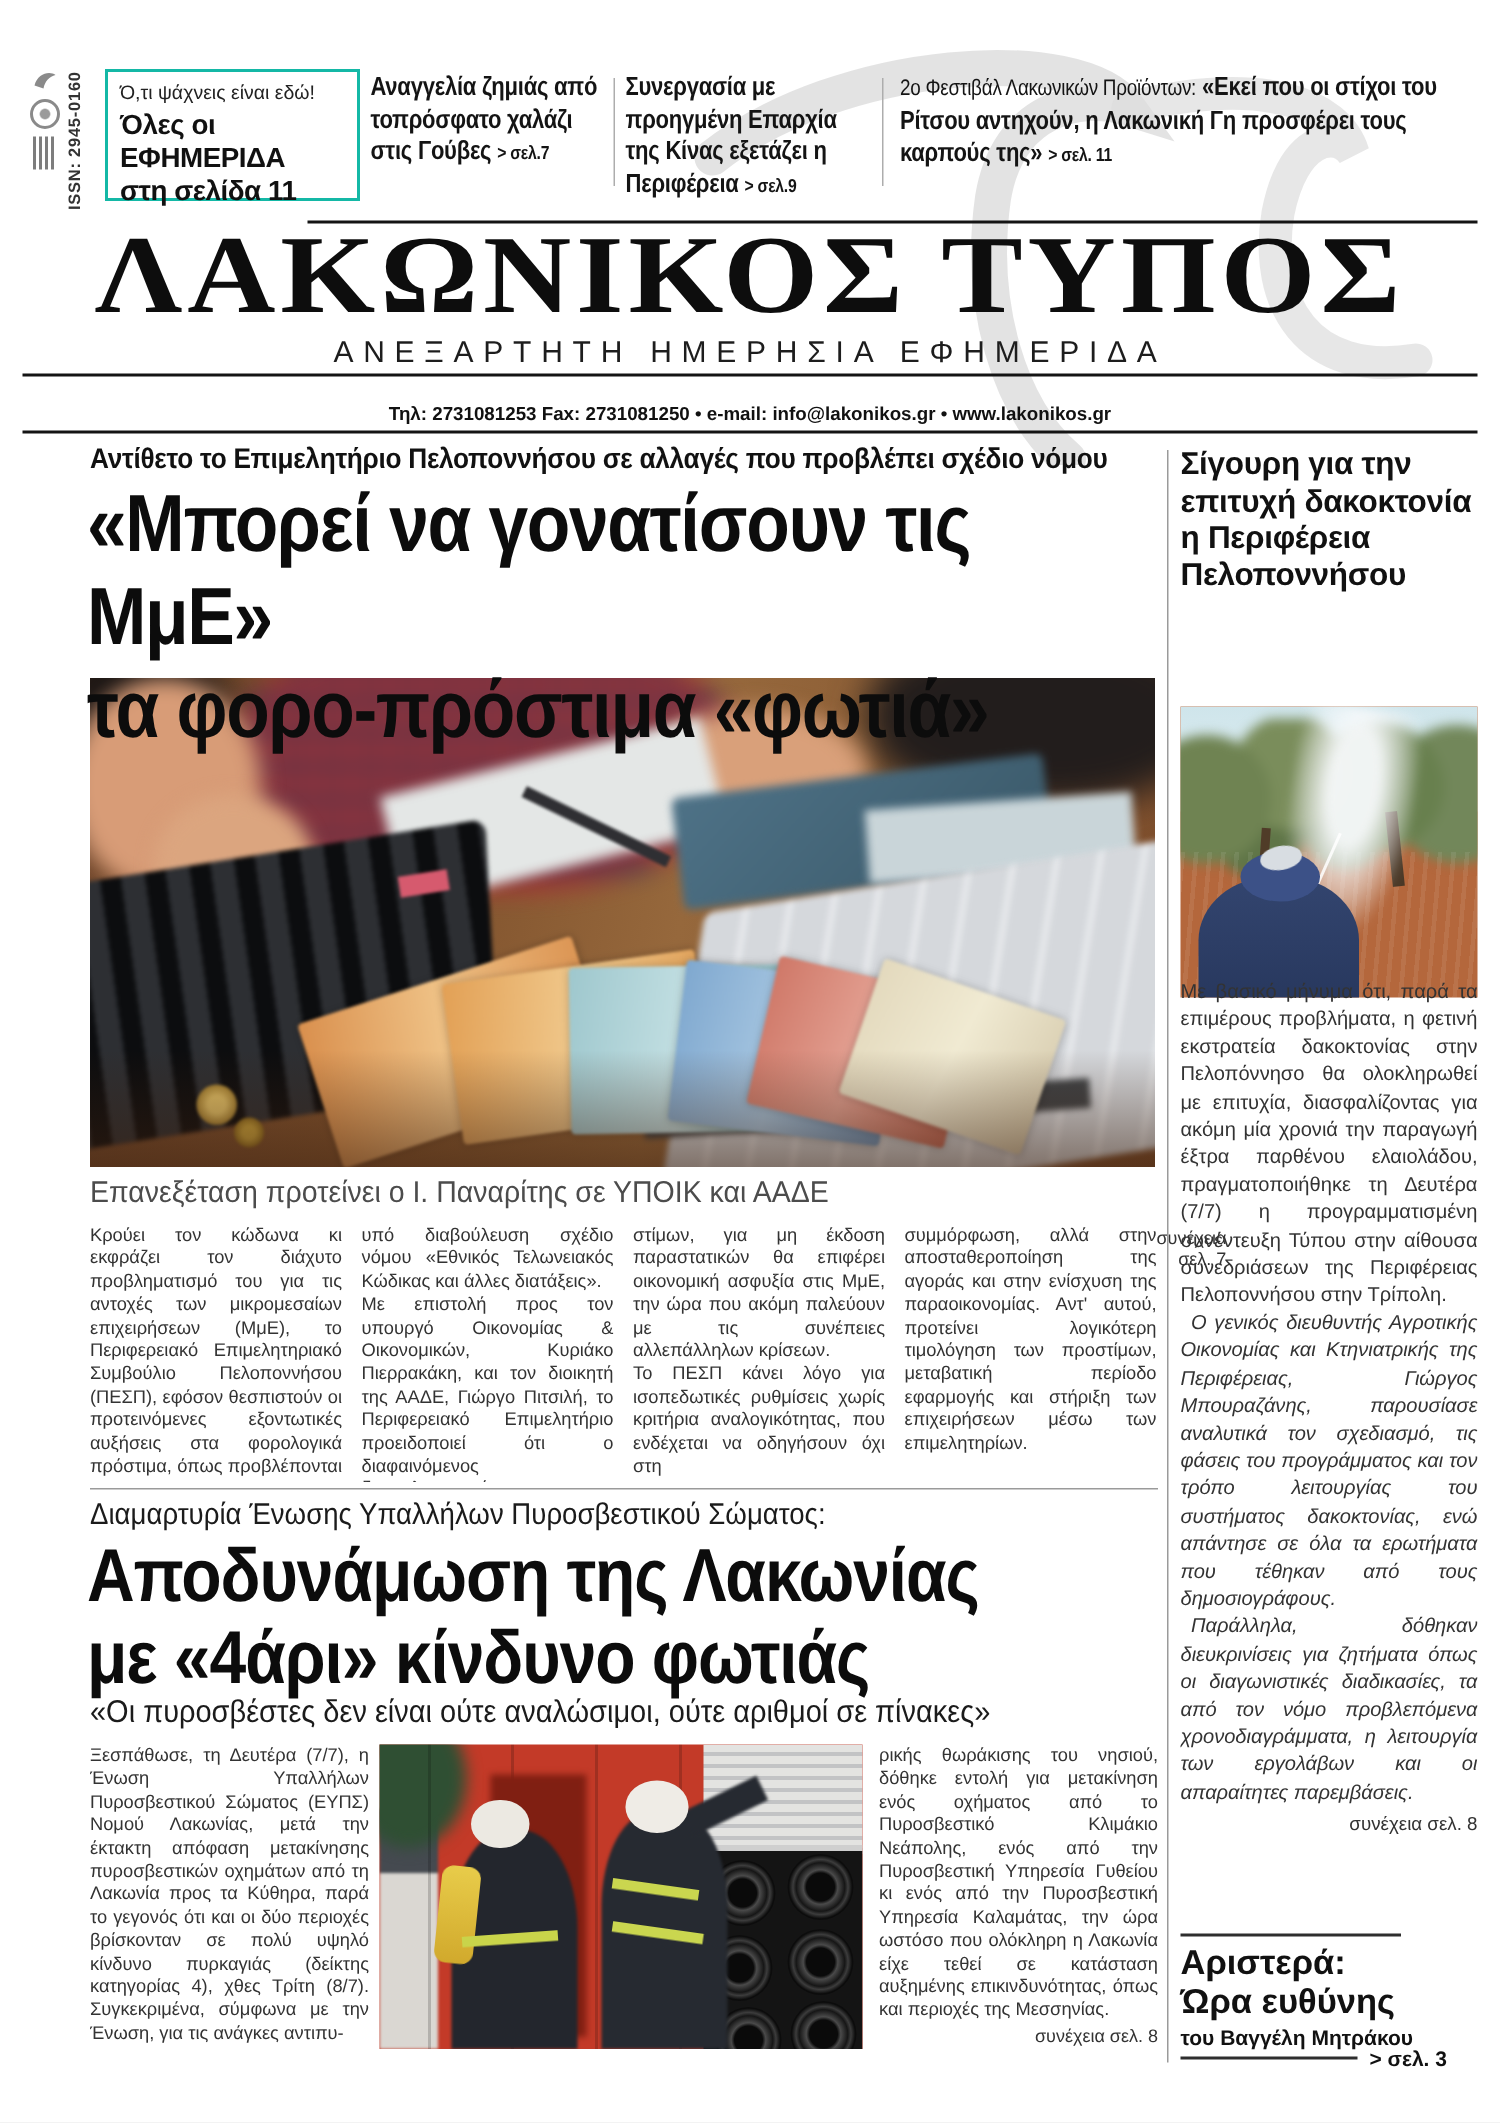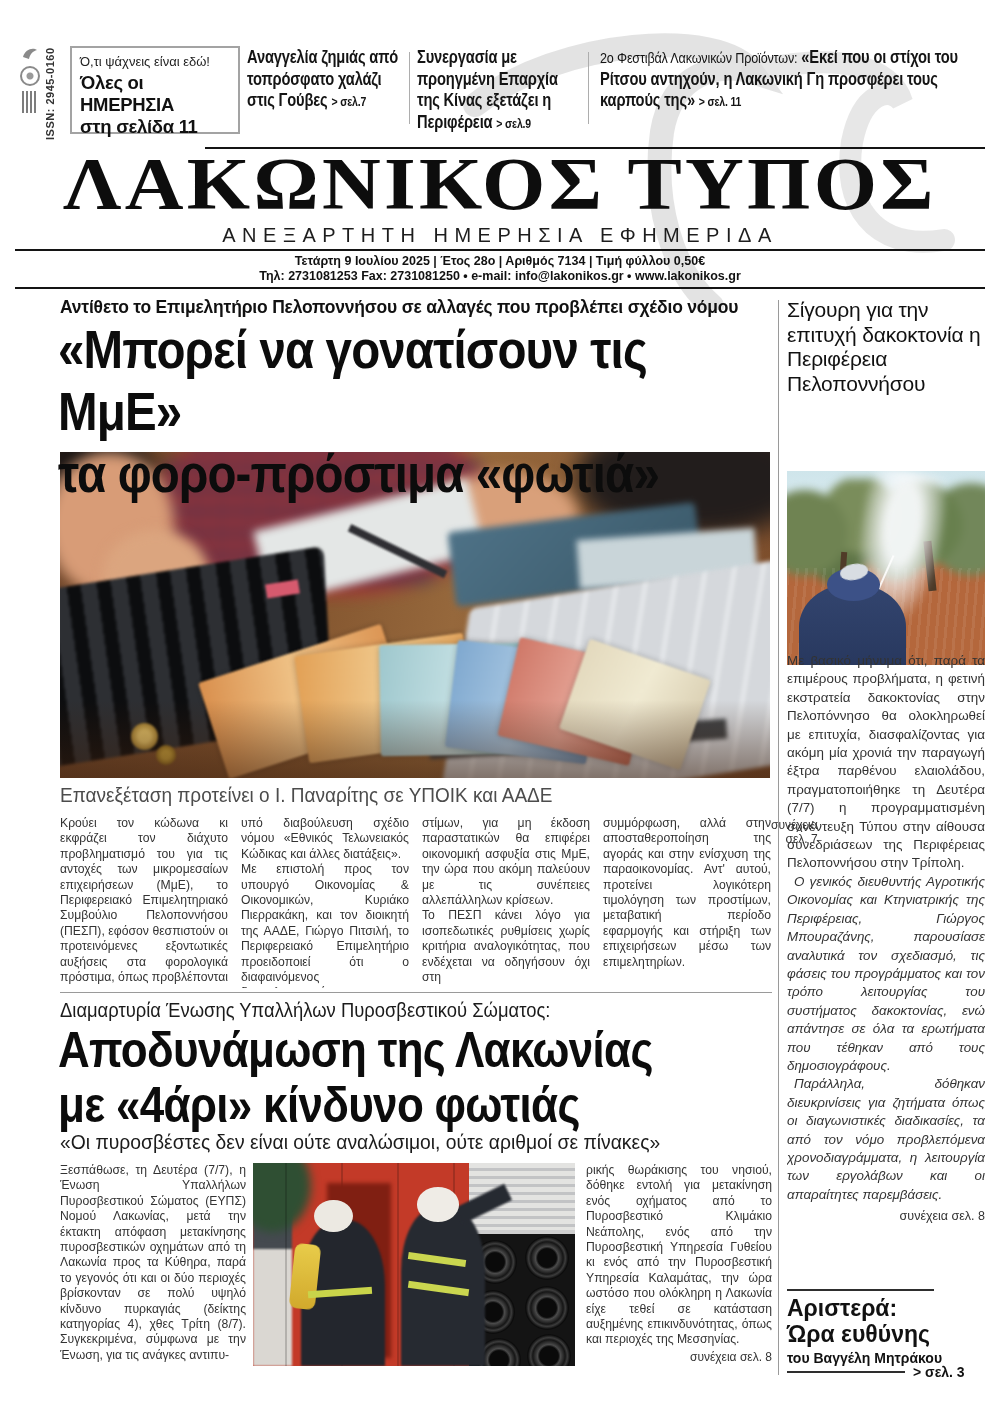--- a/index.html
+++ b/index.html
@@ -17,21 +17,21 @@
   .postal-icons { display:flex; flex-direction:column; gap:5px; align-items:center; width:20px; }
   .stamp-swoosh { width:18px; height:15px; }
   .stamp-circle { width:16px; height:16px; border:2px solid #8a8a8a; border-radius:50%;
     background:radial-gradient(circle,#9a9a9a 0 3px, transparent 4px); }
   .barcode { width:16px; height:22px;
     background:repeating-linear-gradient(90deg,#7d7d7d 0 2px, #fff 2px 4px); }
   .issn { writing-mode:vertical-rl; transform:rotate(180deg);
     font-size:11px; font-weight:bold; color:#333; letter-spacing:0.5px; height:94px; }
 
   .promo-box { position:absolute; left:70px; top:46px; width:150px; height:72px;
-    border:2px solid #a3a3a3; padding:6px 8px; z-index:2; }
+    border:2px solid #14b8a6; padding:6px 8px; z-index:2; }
   .promo-l1 { font-size:13px; color:#222; }
   .promo-l2 { font-size:18.5px; font-weight:bold; margin-top:3px; letter-spacing:-0.3px; }
   .promo-l3 { font-size:18.5px; font-weight:bold; letter-spacing:-0.3px; }
 
   .teaser { position:absolute; top:47px; font-size:17.5px; font-weight:bold; line-height:21.5px;
     letter-spacing:-0.2px; transform:scaleX(0.84); transform-origin:left top; color:#141414; z-index:2; }
   .teaser .pg { font-size:12.5px; white-space:nowrap; }
   .teaser .prefix { font-weight:400; font-size:15px; }
   .t1 { left:247px; width:196px; }
   .t2 { left:417px; width:196px; }
@@ -80,21 +80,21 @@
     color:#1b1b1b; transform:scaleX(0.92); transform-origin:left top; z-index:2; }
   .art2-left { position:absolute; left:60px; top:1163px; width:186px; height:208px;
     font-size:12.2px; line-height:15.4px; text-align:justify; color:#333; overflow:hidden; z-index:2; }
   .art2-right { position:absolute; left:586px; top:1163px; width:186px;
     font-size:12.2px; line-height:15.4px; text-align:justify; color:#333; z-index:2; }
 
   .main-sidebar-divider { position:absolute; left:778px; top:300px; height:1075px; width:1px; background:#9a9a9a; z-index:2; }
 
   
   .sb-headline { position:absolute; left:787px; top:298px; width:202px; font-size:21px; line-height:24.5px;
-    font-weight:normal; letter-spacing:-0.2px; z-index:2; }
+    font-weight:bold; letter-spacing:-0.2px; z-index:2; }
   .sb-subhead { position:absolute; left:787px; top:398px; width:202px; font-size:19px; line-height:23px;
     font-weight:400; color:#2c2c2c; z-index:2; }
   .sb-body { position:absolute; left:787px; top:652px; width:198px; height:600px;
     font-size:13.4px; line-height:18.4px; text-align:justify; color:#333; overflow:hidden; z-index:2; }
   .sb-body p { margin:0; }
   .sb-body p + p { text-indent:7px;font-style:italic; }
   .sb-cont { text-align:right; font-size:12.5px; margin-top:3px; }
   .sb-rule { position:absolute; left:787px; top:1289px; width:147px; height:2px; background:#2e2e2e; z-index:2; }
   .op-title1 { position:absolute; left:787px; top:1295px; font-size:23px; font-weight:800; z-index:2; }
   .op-title2 { position:absolute; left:787px; top:1321px; font-size:23px; font-weight:800; z-index:2; }
@@ -230,21 +230,21 @@
         <path d="M2 11 C 4 3, 12 1, 16 4 C 12 5, 9 8, 8 13 Z" fill="#8a8a8a"></path>
       </svg>
       <div class="stamp-circle"></div>
       <div class="barcode"></div>
     </div>
     <div class="issn">ISSN: 2945-0160</div>
   </div>
 
   <div class="promo-box">
     <div class="promo-l1">Ό,τι ψάχνεις είναι εδώ!</div>
-    <div class="promo-l2">Όλες οι ΗΜΕΡΗΣΙΑ</div>
+    <div class="promo-l2">Όλες οι ΕΦΗΜΕΡΙΔΑ</div>
     <div class="promo-l3">στη σελίδα 11</div>
   </div>
 
   <div class="teaser t1">
     <span>Αναγγελία ζημιάς από τοπρόσφατο χαλάζι στις Γούβες</span>
     <span class="pg">&gt; σελ.7</span>
   </div>
   <div class="vdiv d1"></div>
   <div class="teaser t2">
     <span>Συνεργασία με προηγμένη Επαρχία της Κίνας εξετάζει η Περιφέρεια</span>
@@ -254,21 +254,20 @@
   <div class="teaser t3">
     <span class="prefix">2ο Φεστιβάλ Λακωνικών Προϊόντων:</span>
     <span>«Εκεί που οι στίχοι του Ρίτσου αντηχούν, η Λακωνική Γη προσφέρει τους καρπούς της»</span>
     <span class="pg">&gt; σελ. 11</span>
   </div>
 
   <div class="rule-top"></div>
   <div class="masthead-title">ΛΑΚΩΝΙΚΟΣ ΤΥΠΟΣ</div>
   <div class="masthead-sub">ΑΝΕΞΑΡΤΗΤΗ ΗΜΕΡΗΣΙΑ ΕΦΗΜΕΡΙΔΑ</div>
   <div class="rule-mid"></div>
-  <div class="dateline">Τετάρτη 9 Ιουλίου 2025 | Έτος 28ο | Αριθμός 7134 | Τιμή φύλλου 0,50€</div>
   <div class="contact">Τηλ: 2731081253 Fax: 2731081250 • e-mail: info@lakonikos.gr • www.lakonikos.gr</div>
   <div class="rule-bot"></div>
 
   <div class="kicker1">Αντίθετο το Επιμελητήριο Πελοποννήσου σε αλλαγές που προβλέπει σχέδιο νόμου</div>
   <div class="headline1">
     <div>«Μπορεί να γονατίσουν τις ΜμΕ»</div>
     <div>τα φορο-πρόστιμα «φωτιά»</div>
   </div>
 
   <div class="photo-money">

